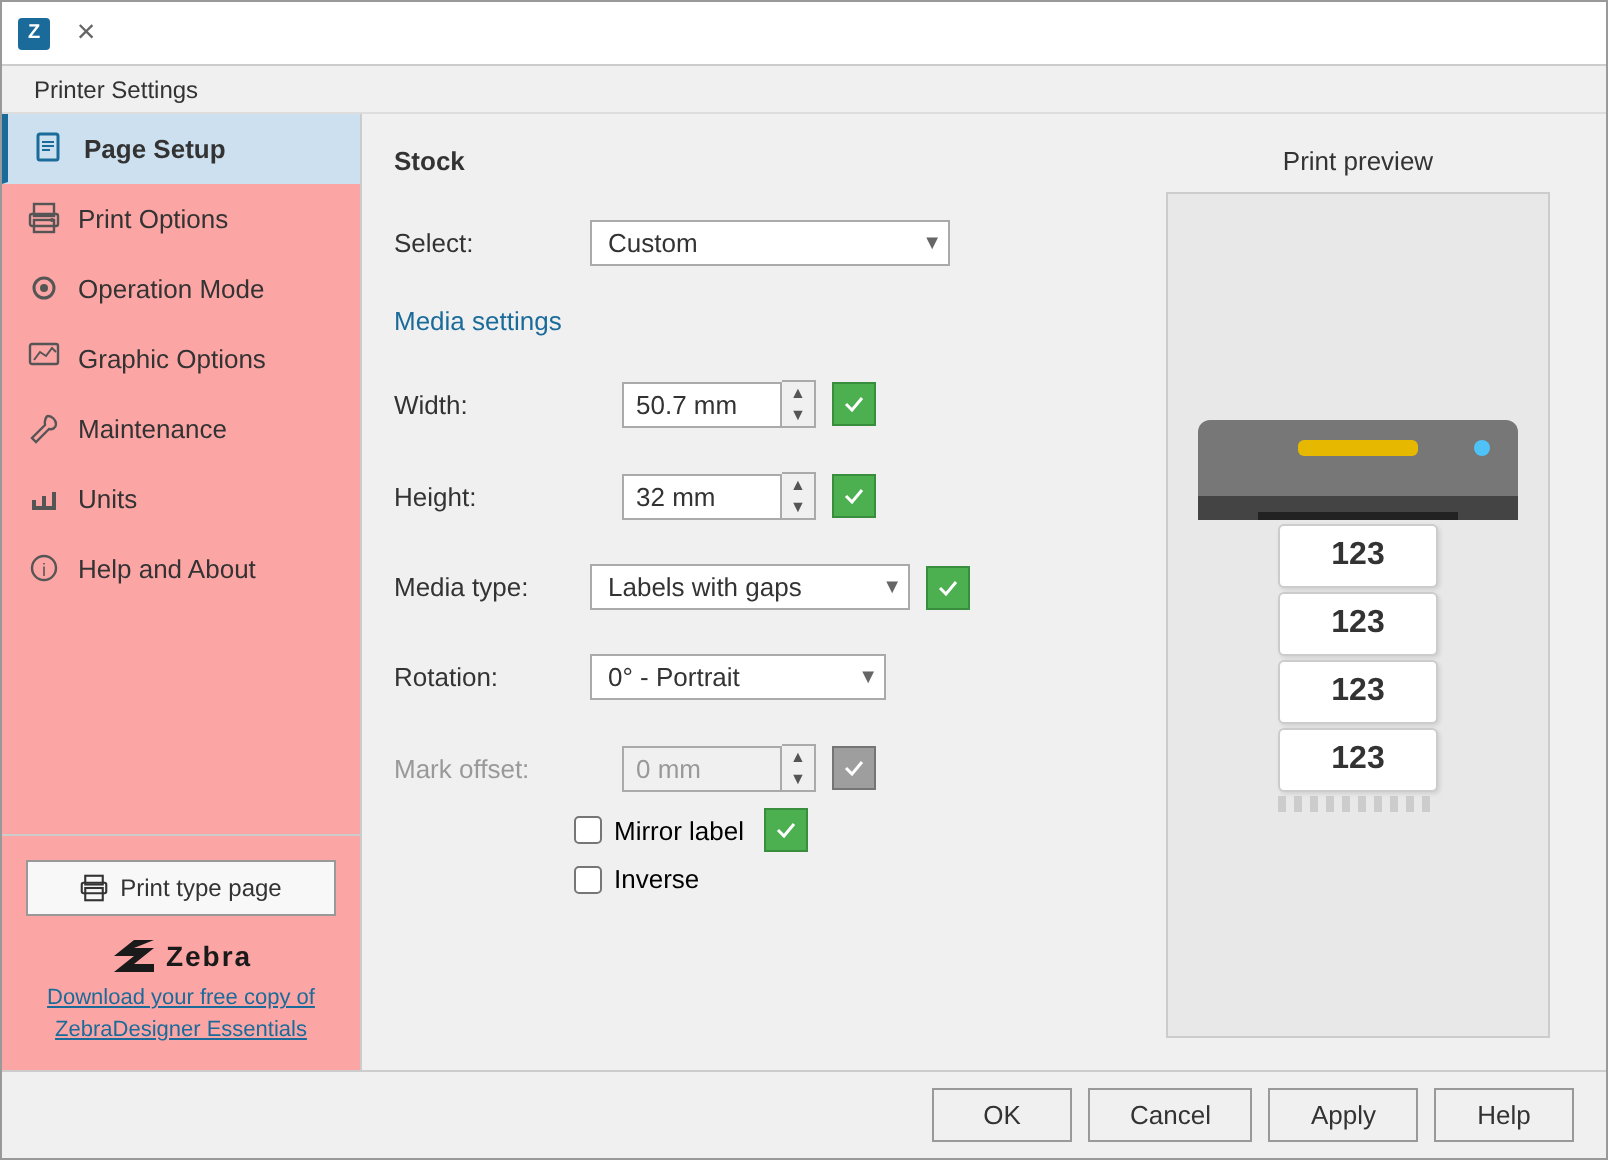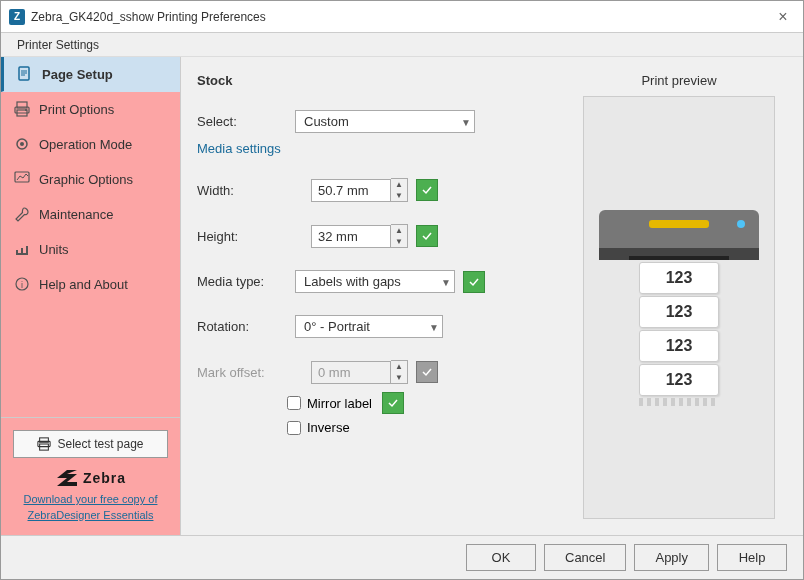--- a/index.html
+++ b/index.html
@@ -154,20 +154,21 @@
       margin-top: 4px;
       line-height: 1.4;
     }
 
     
     .main {
       flex: 1;
       display: flex;
       flex-direction: column;
       padding: 16px;
+      gap: 12px;
       overflow: auto;
     }
 
     .section-title {
       font-size: 13px;
       font-weight: bold;
       color: #333;
       margin-bottom: 6px;
     }
 
@@ -377,21 +378,20 @@
       cursor: default;
     }
   </style>
 </head>
 <body>
 
 <div class="window">
 
   <div class="title-bar">
     <div class="title-bar-icon">Z</div>
-    <span class="title-bar-text">Zebra_GK420d_sshow Printing Preferences</span>
     <div class="title-bar-close">×</div>
   </div>
 
   <div class="menu-bar">
     <div class="menu-bar-item">Printer Settings</div>
   </div>
 
   <div class="content">
 
     <div class="sidebar">
@@ -472,21 +472,21 @@
         <span class="nav-label">Help and About</span>
       </div>
 
       <div class="sidebar-bottom">
         <button class="print-test-btn">
           <svg width="14" height="14" viewBox="0 0 16 16">
               <rect x="3" y="1" width="10" height="5" fill="none" stroke="#333" stroke-width="1.2"></rect>
               <rect x="1" y="5" width="14" height="6" rx="1" fill="none" stroke="#333" stroke-width="1.2"></rect>
               <rect x="3" y="8" width="10" height="7" fill="none" stroke="#333" stroke-width="1.2"></rect>
             </svg>
-          <span>Select test page</span>
+          <span>Print type page</span>
         </button>
         <div class="zebra-logo">
           <div style="display:flex;align-items:center;justify-content:center;gap:4px;">
             <svg width="24" height="20" viewBox="0 0 24 20">
               <path d="M2 2 L12 2 L2 10 L12 10 L2 18 L22 18 L22 14 L12 14 L22 6 L12 6 L22 2 Z" fill="#1a1a1a"></path>
             </svg>
             <span class="zebra-logo-text" style="font-size:14px;font-weight:900;letter-spacing:1px;">Zebra</span>
           </div>
           <a class="zebra-link">Download your free copy of ZebraDesigner Essentials</a>
         </div>

